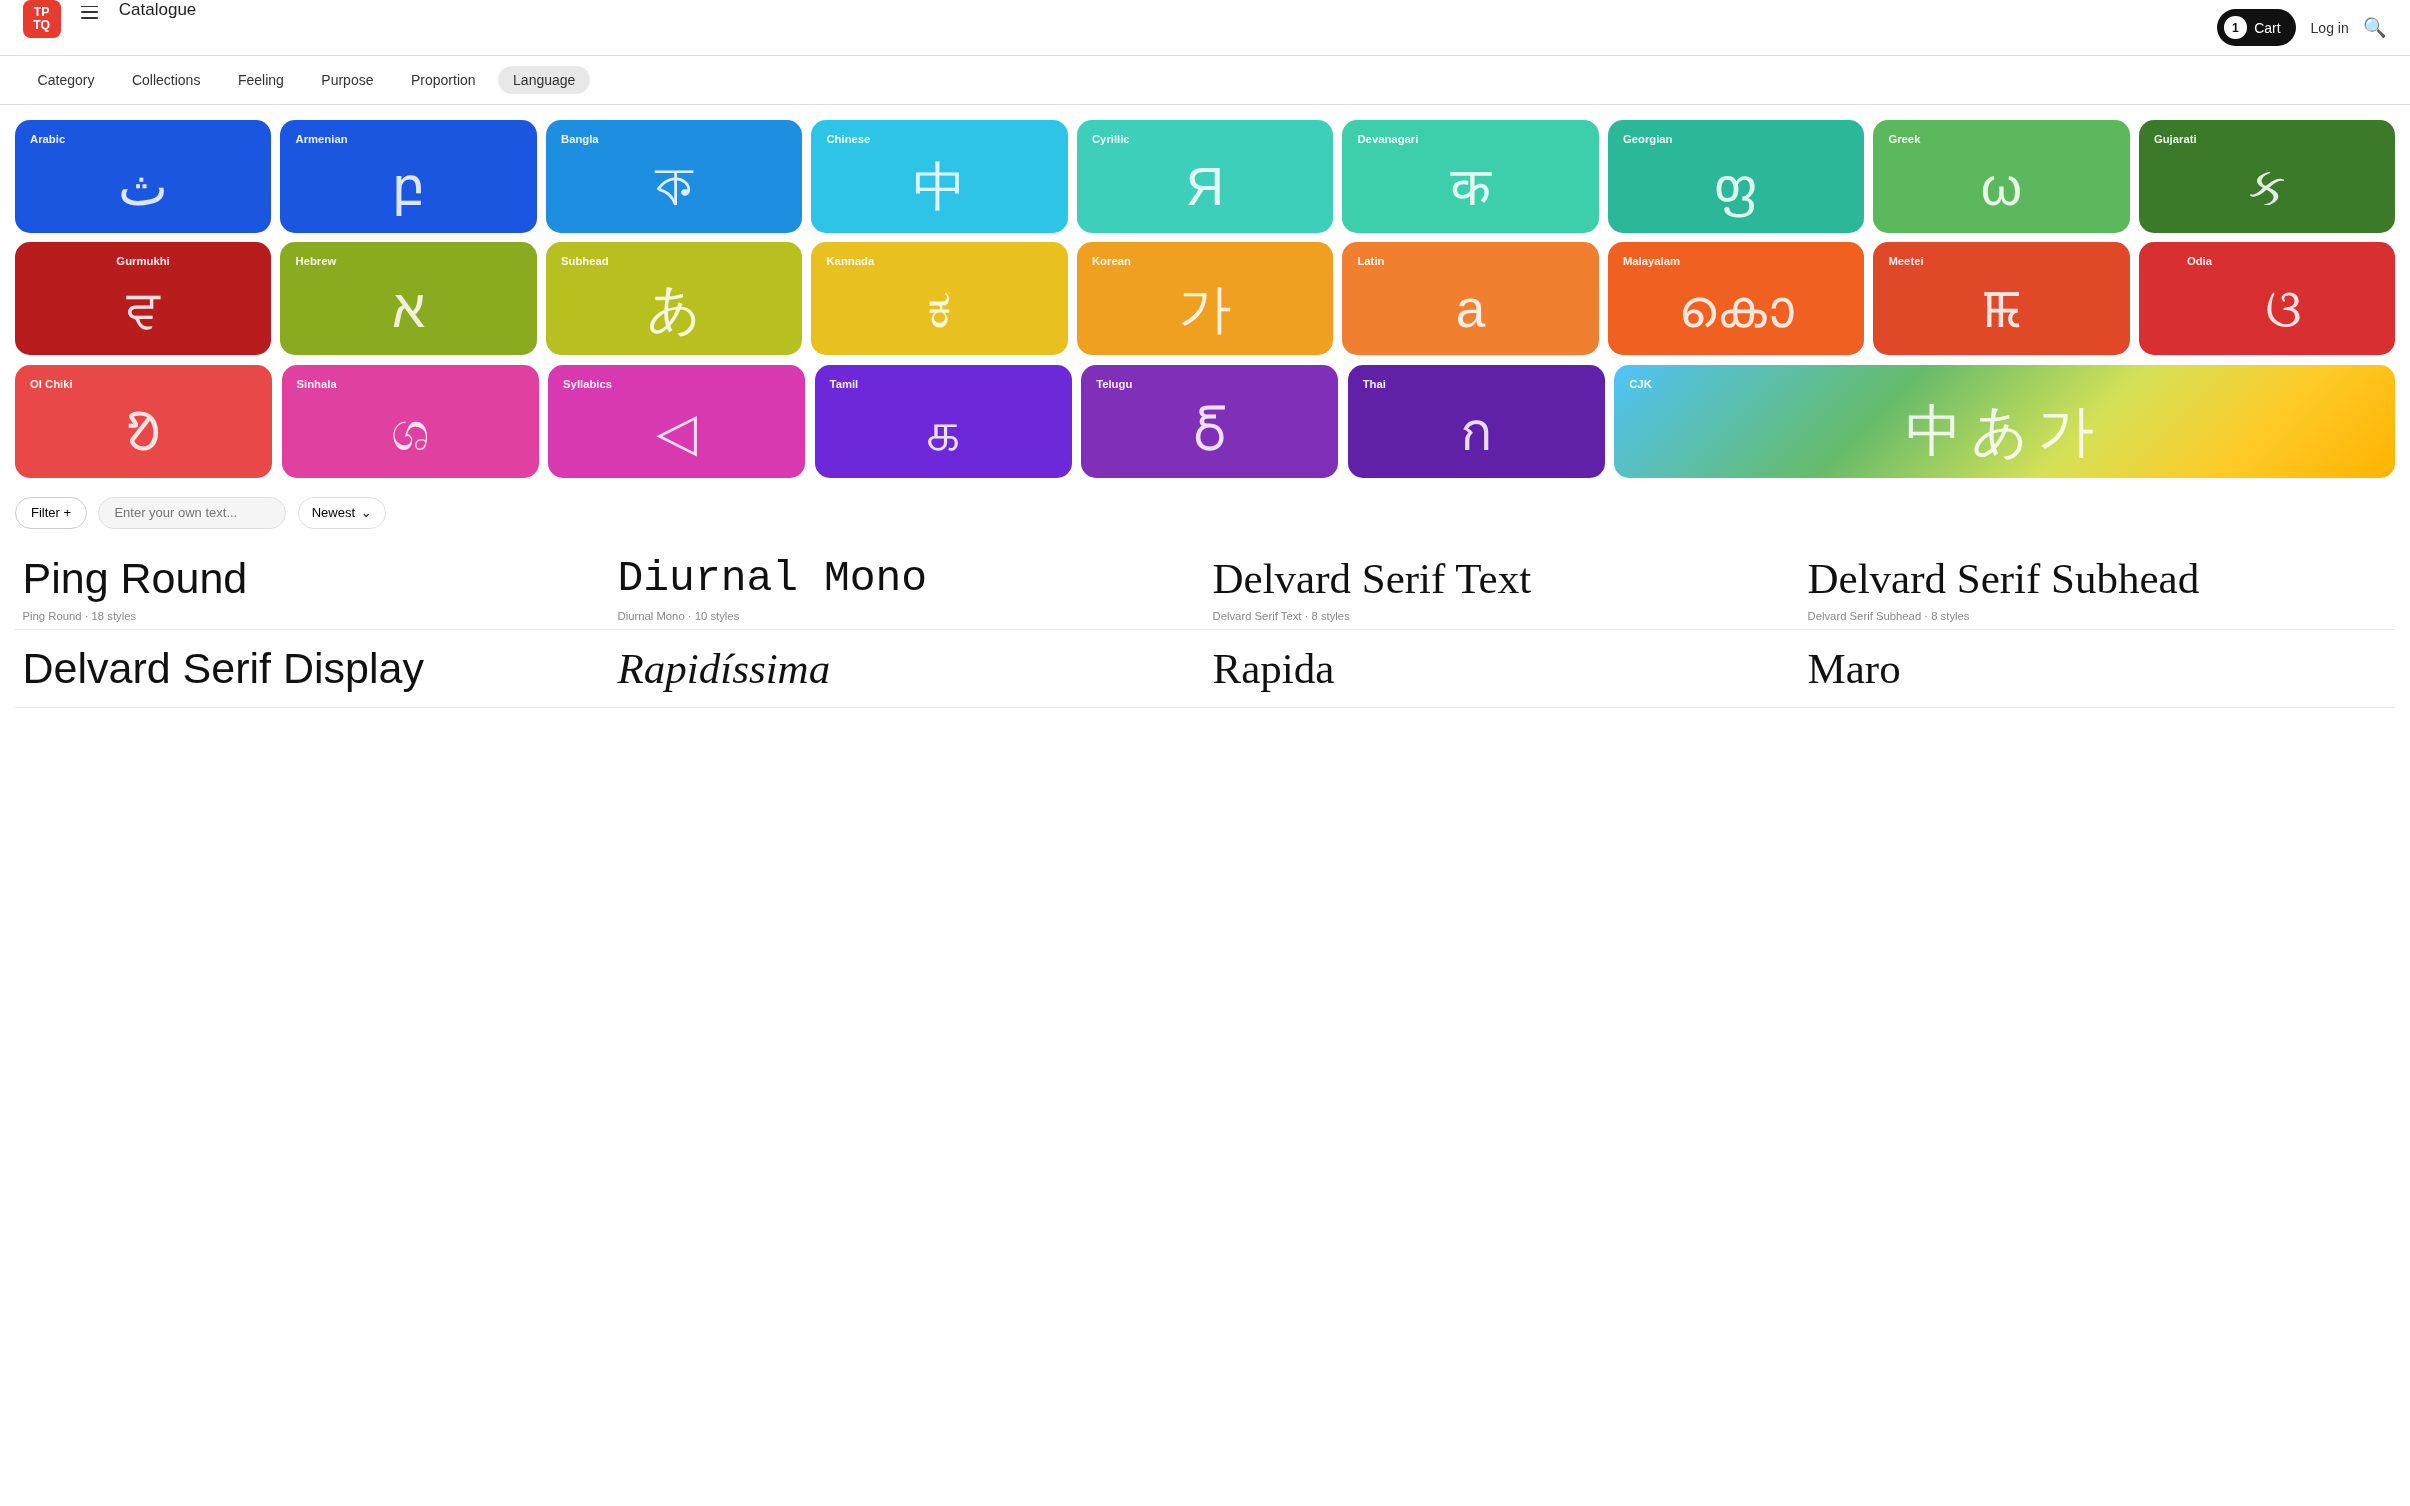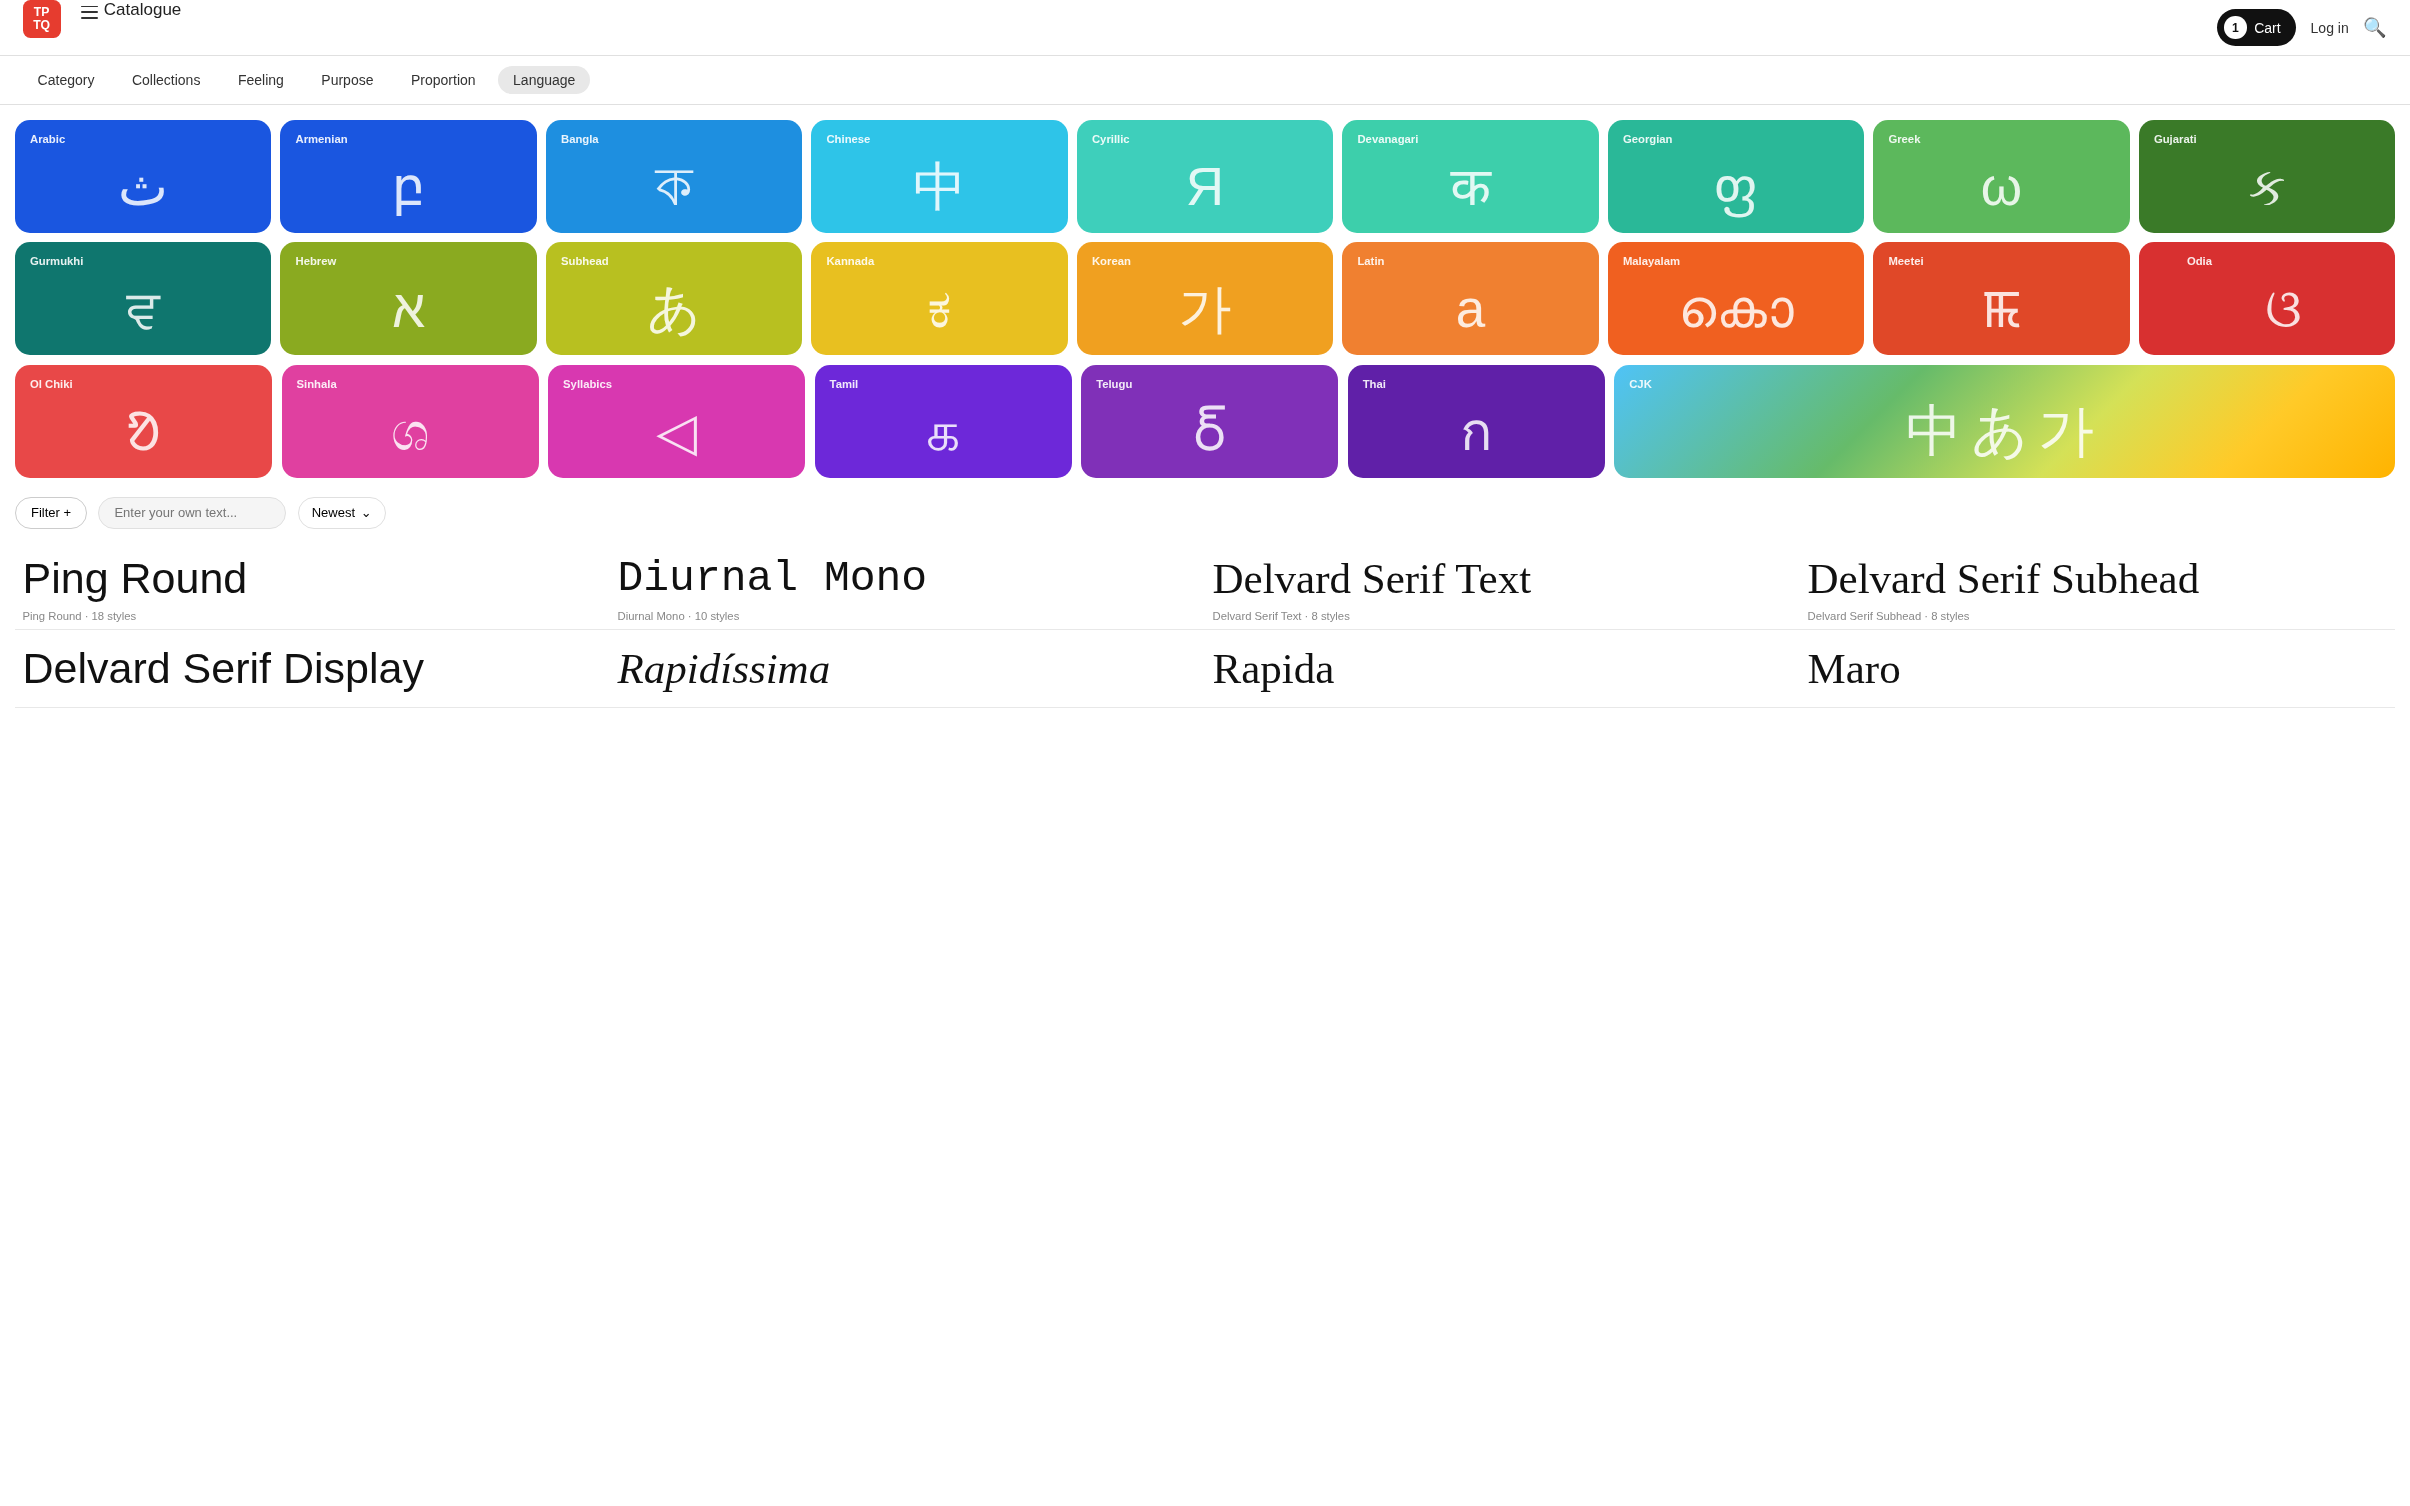--- a/index.html
+++ b/index.html
@@ -38,20 +38,21 @@
       padding: 5.6px;
     }
     .hamburger span {
       display: block;
       width: 17px;
       height: 1.9px;
       background: #333;
       border-radius: 1.9px;
     }
     .header-title {
+      margin-left: 15px;
       font-size: 17px;
       font-weight: 500;
       color: #222;
     }
     .header-right {
       margin-left: auto;
       display: flex;
       align-items: center;
       gap: 15px;
     }
@@ -300,21 +301,21 @@
       <div class="lang-card" style="background: rgb(92, 184, 92);">
         <div class="lang-card-label">Greek</div>
         <div class="lang-card-glyph">ω</div>
       </div>
       <div class="lang-card" style="background: rgb(58, 122, 40);">
         <div class="lang-card-label">Gujarati</div>
         <div class="lang-card-glyph">ક</div>
       </div>
     </div>
   <div class="lang-grid" id="lang-row2" style="margin-top:9.4px;">
-      <div class="lang-card" style="background: #0f766e;">
+      <div class="lang-card" style="background: #b91c1c; align-items: center;">
         <div class="lang-card-label">Gurmukhi</div>
         <div class="lang-card-glyph">ਵ</div>
       </div>
       <div class="lang-card" style="background: rgb(138, 170, 32);">
         <div class="lang-card-label">Hebrew</div>
         <div class="lang-card-glyph">א</div>
       </div>
       <div class="lang-card" style="background: rgb(184, 192, 32);">
         <div class="lang-card-label">Subhead</div>
         <div class="lang-card-glyph">あ</div>

